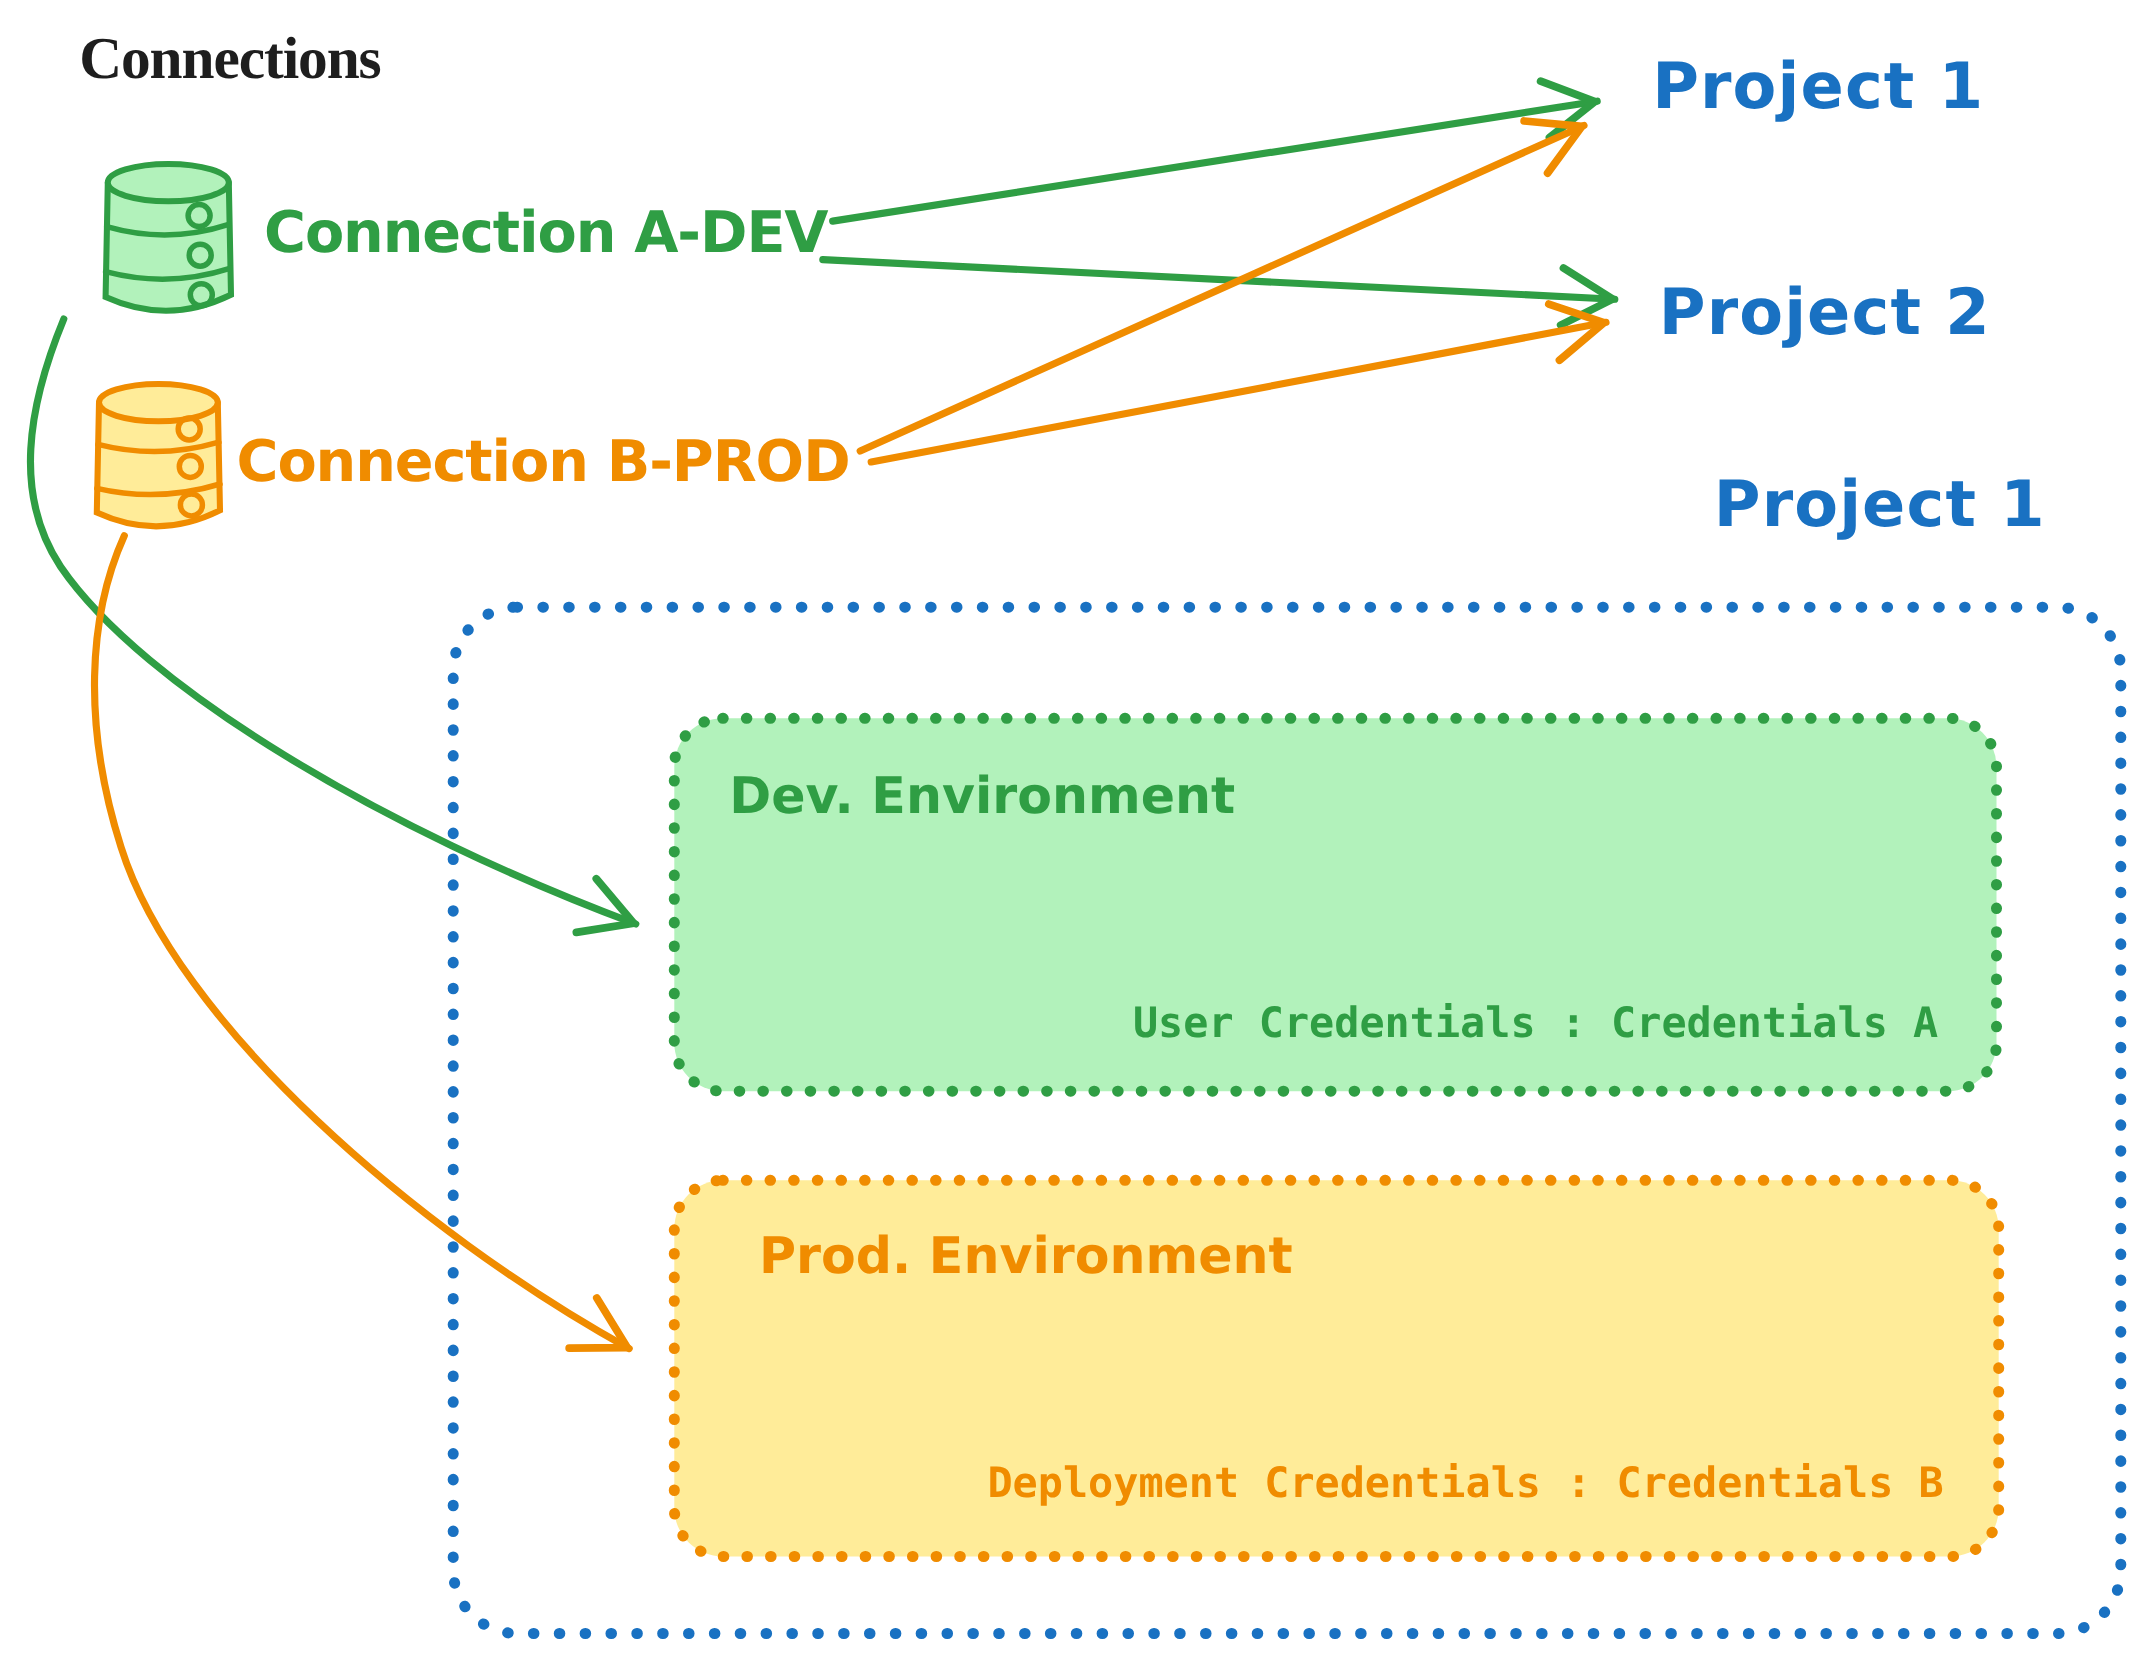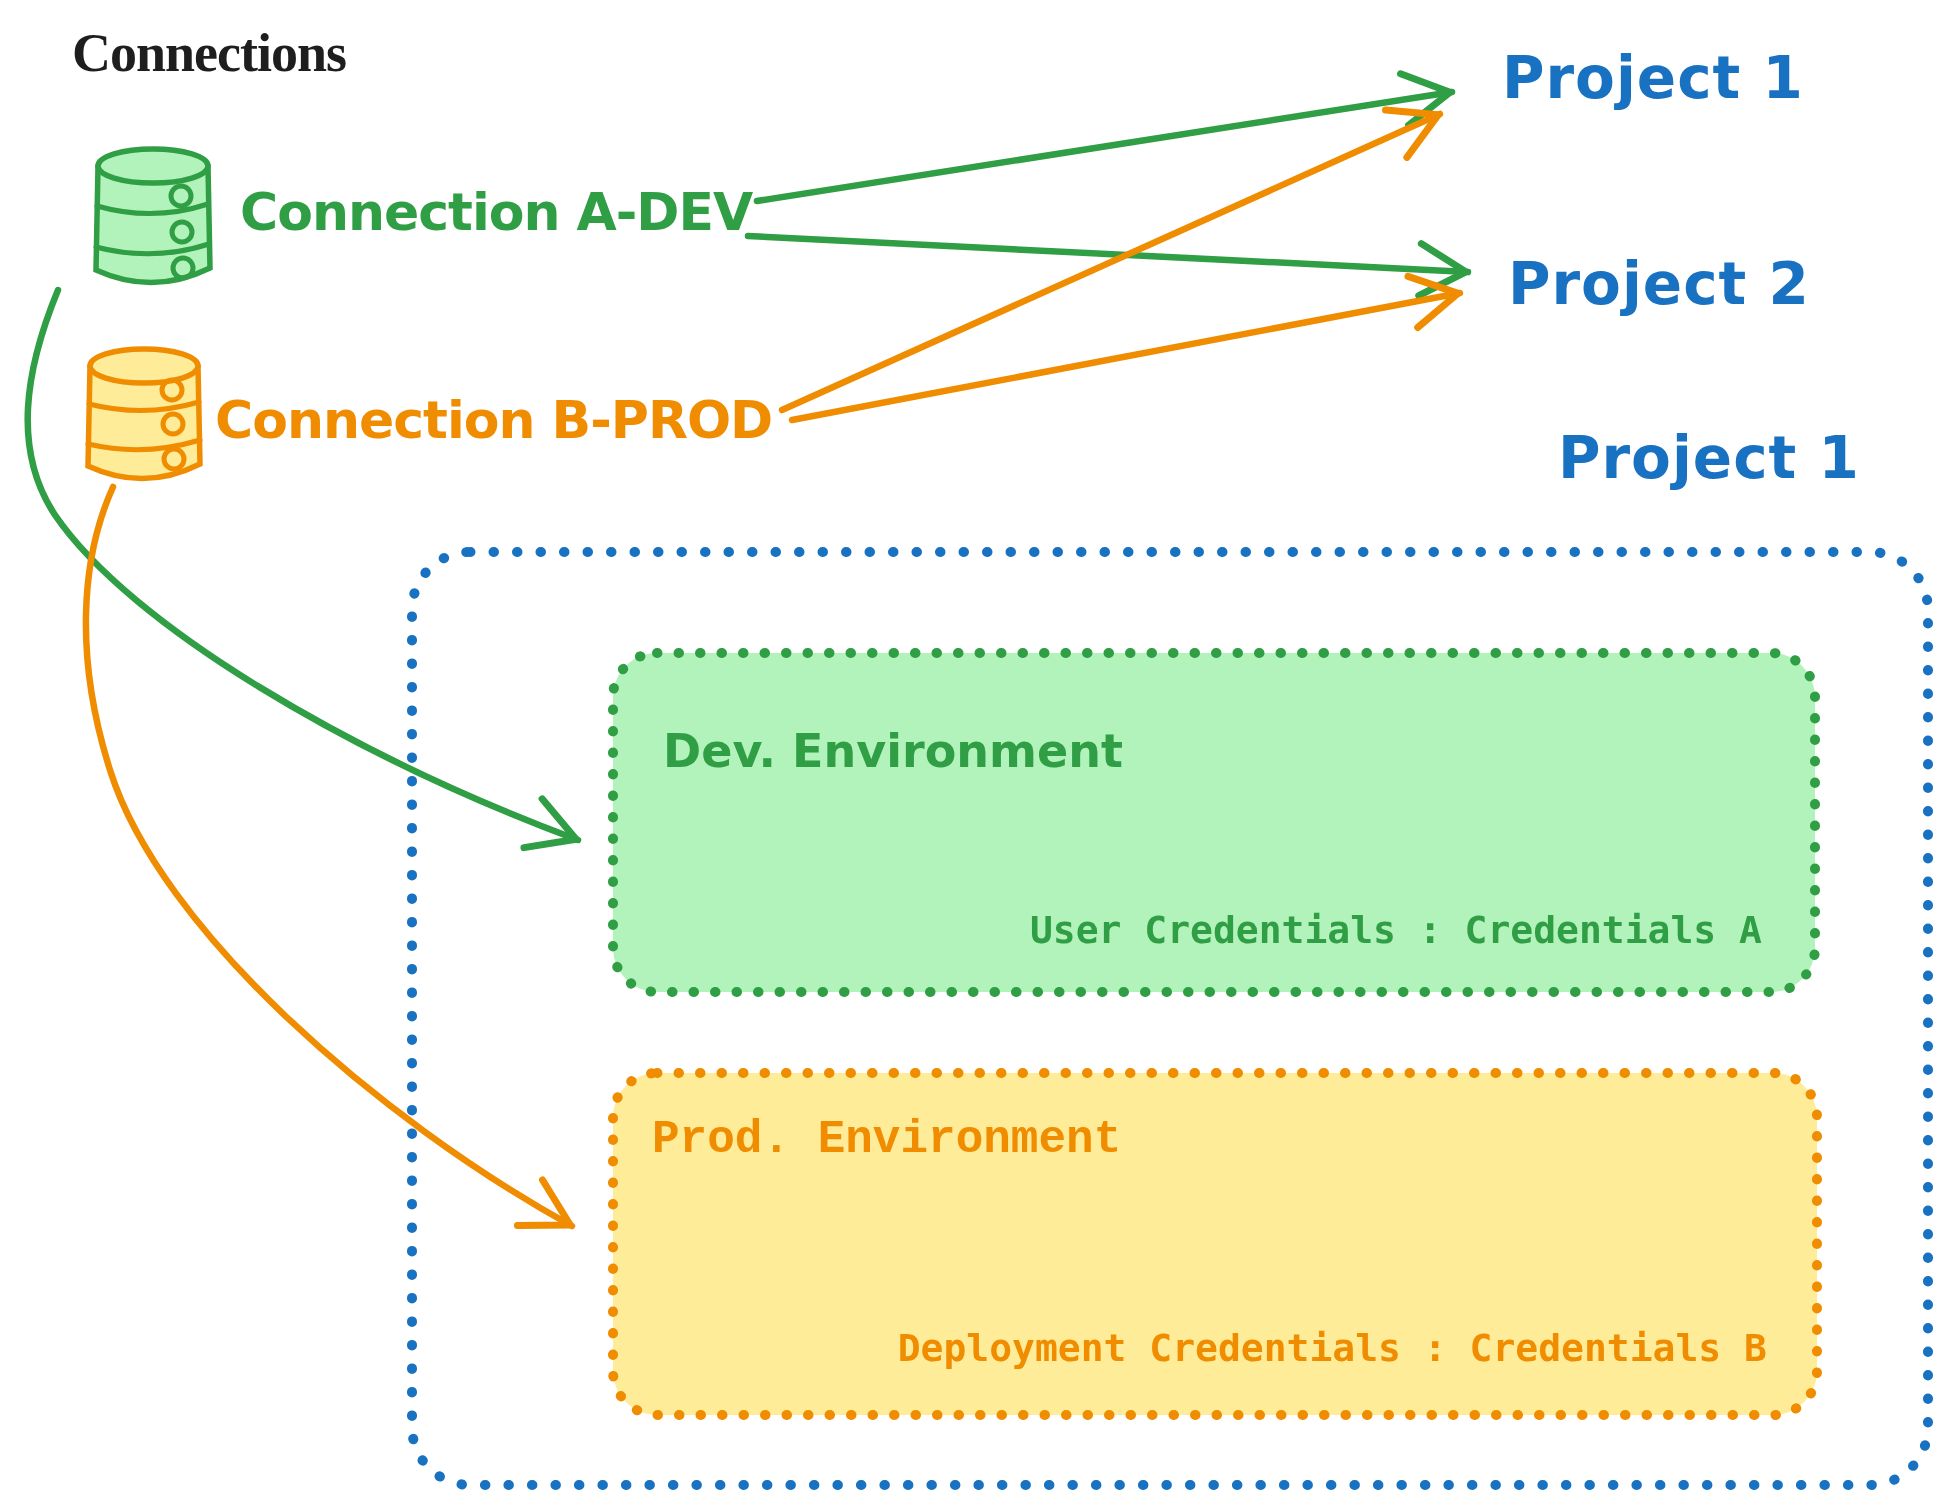--- a/index.html
+++ b/index.html
@@ -73,19 +73,19 @@
 <div class="txt conn-label green-t" style="left:228px;top:182px;margin-left:12px;">Connection A-DEV</div>
 
 <div class="txt conn-label orange-t" style="left:215px;top:390px;">Connection B-PROD</div>
 
 <div class="txt project-label blue-t" style="left:1502px;top:44px;">Project 1</div>
 
 <div class="txt project-label blue-t" style="left:1508px;top:218px;margin-top:32px;">Project 2</div>
 
 <div class="txt project-label blue-t" style="left:1518px;top:424px;margin-left:40px;">Project 1</div>
 
-<div class="txt env-title green-t" style="left:663px;top:724px;text-align:center;">Dev. Environment</div>
+<div class="txt env-title green-t" style="left:663px;top:696px;text-align:center;">Dev. Environment</div>
 
 <div class="txt cred-line green-t" style="right:186px;top:908px;">User Credentials : Credentials A</div>
 
-<div class="txt env-title orange-t" style="left:652px;top:1114px;font-family:Liberation Mono, monospace;">Prod. Environment</div>
+<div class="txt env-title orange-t" style="left:690px;top:1114px;">Prod. Environment</div>
 
 <div class="txt cred-line orange-t" style="right:181px;top:1326px;">Deployment Credentials : Credentials B</div>
 
 </body></html>

